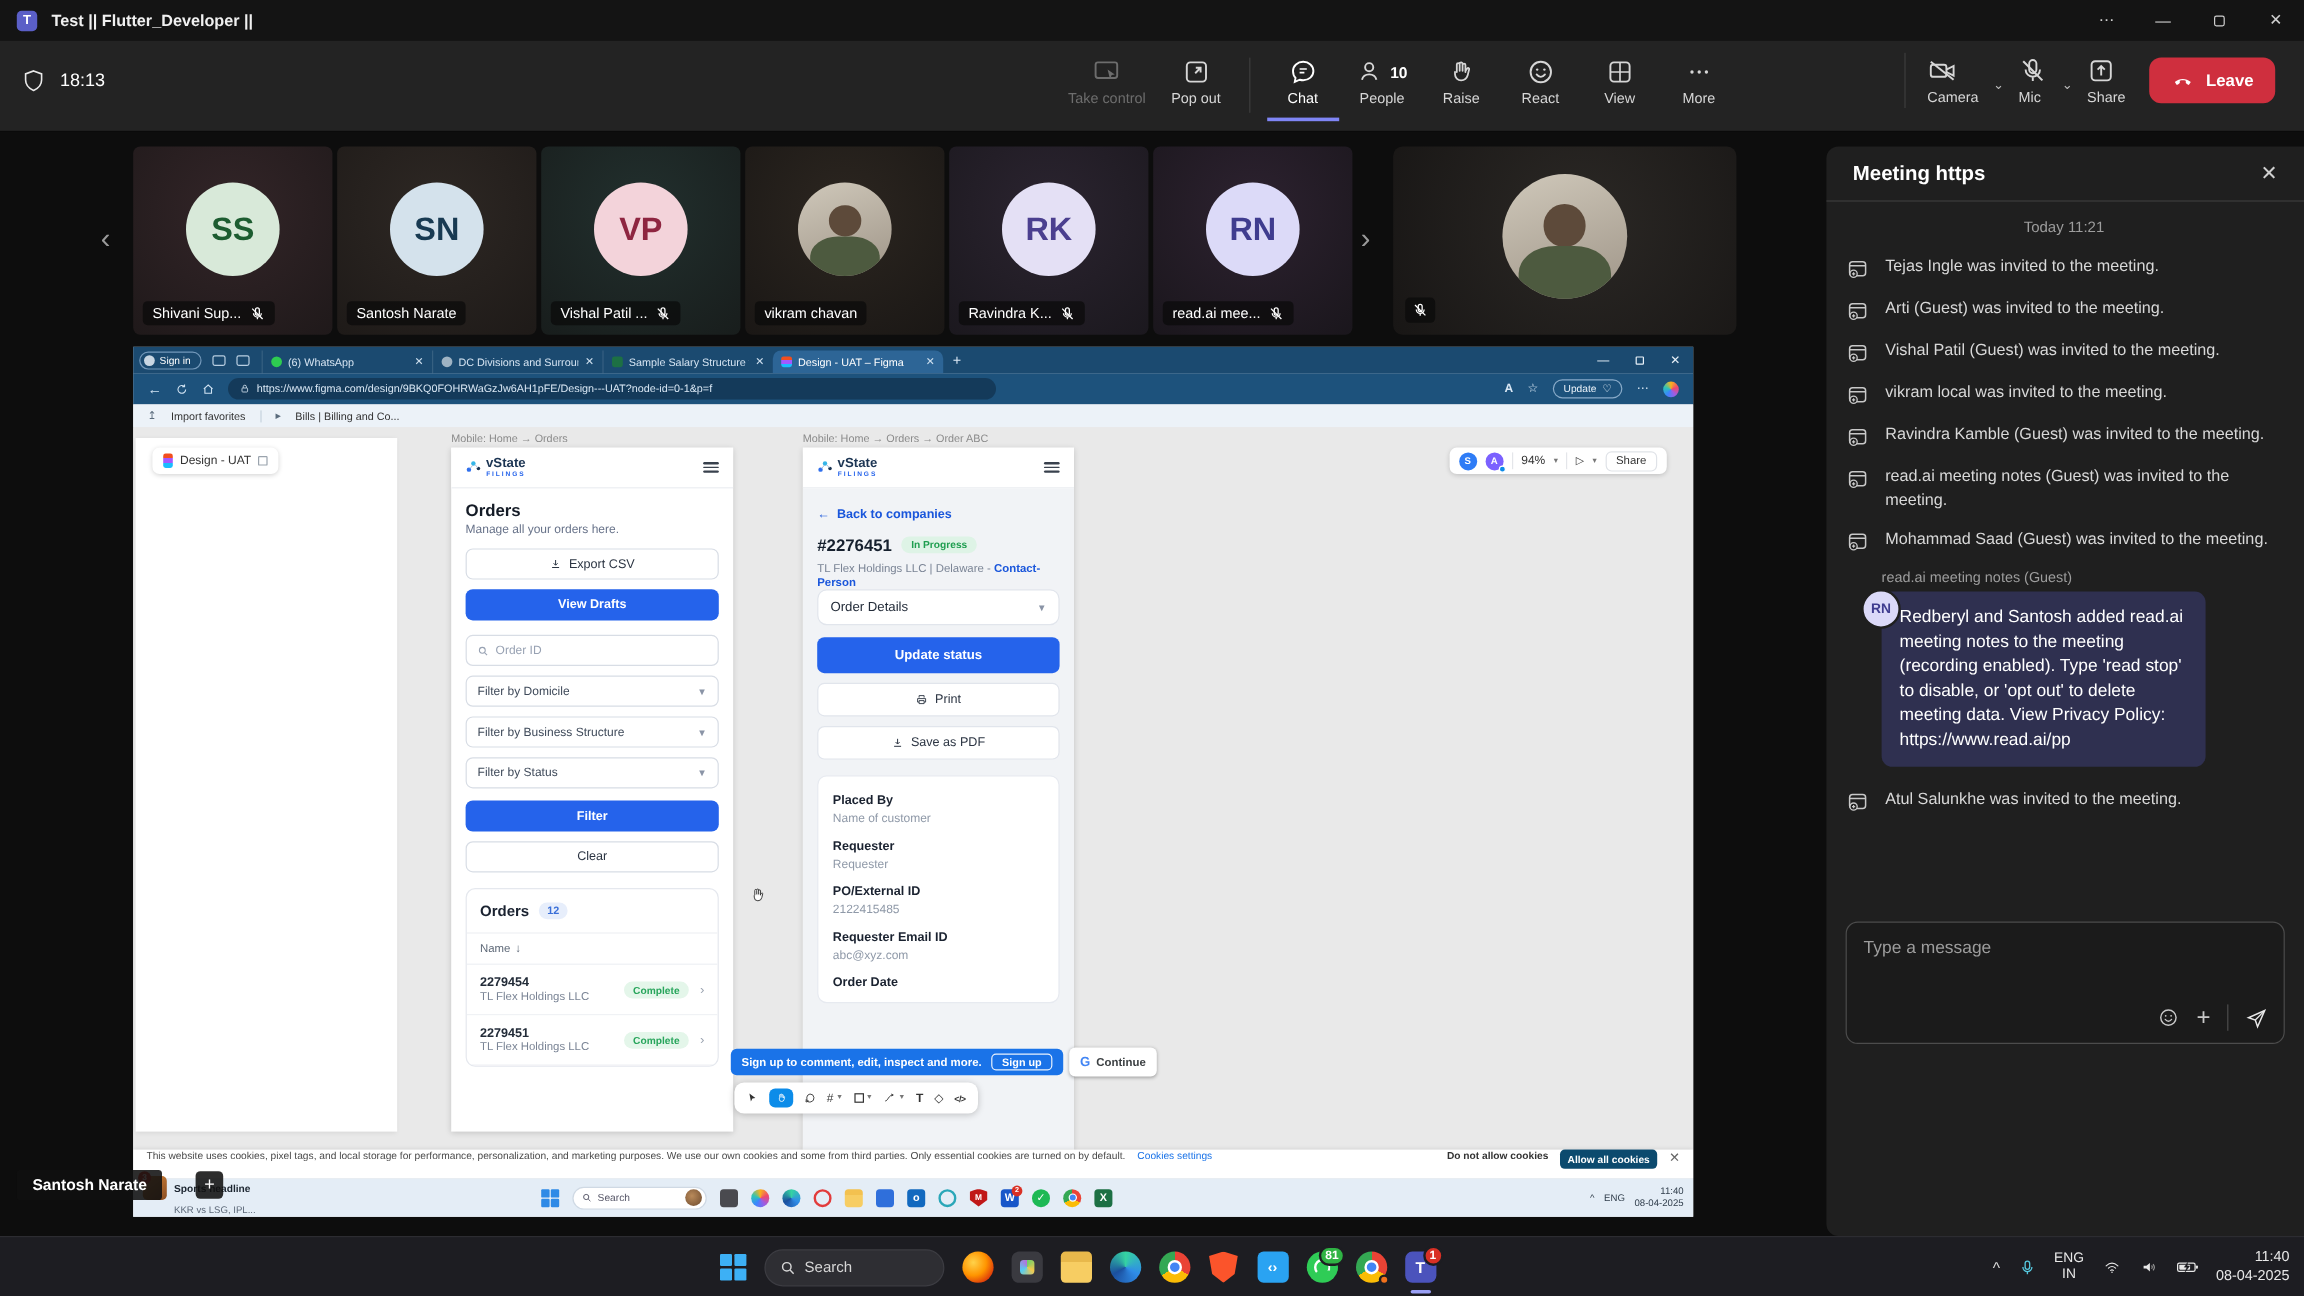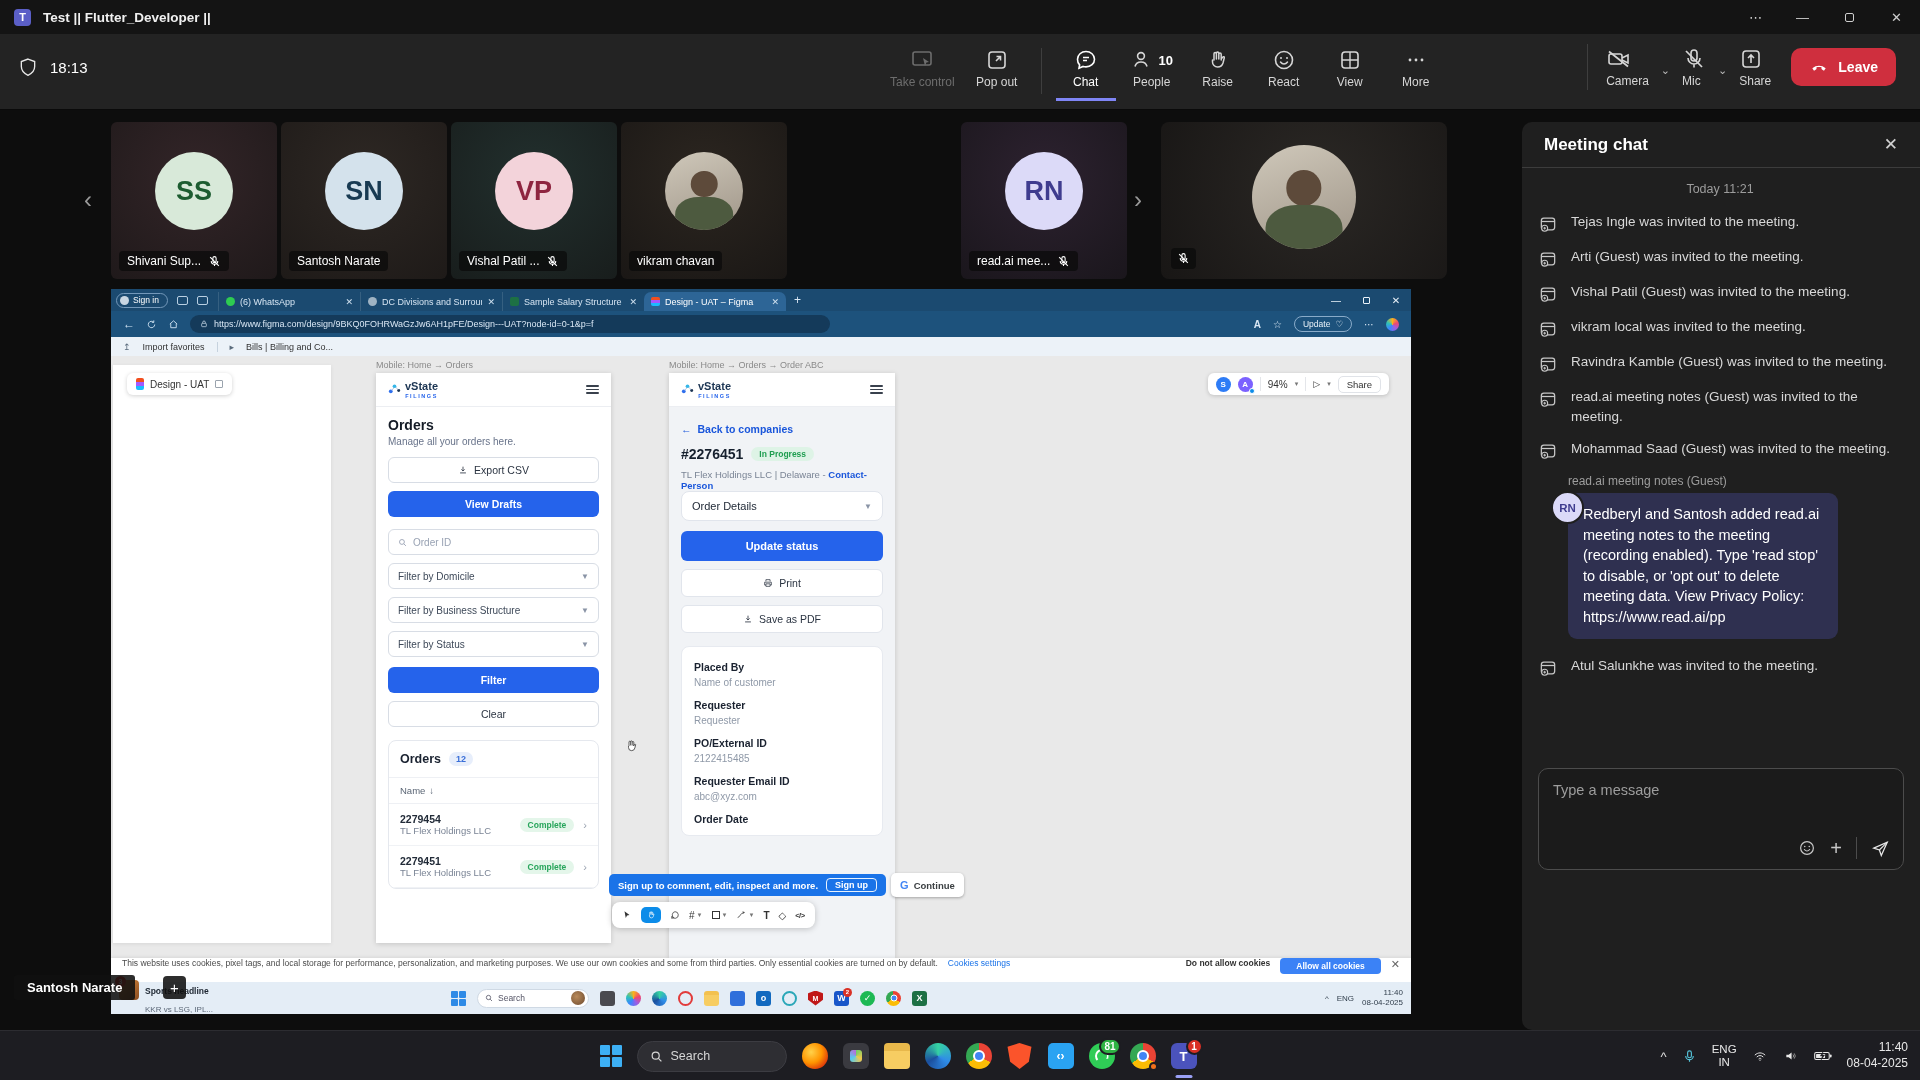--- a/index.html
+++ b/index.html
@@ -154,21 +154,21 @@
   .tool{display:flex;align-items:center;gap:2px;font-size:10px;cursor:pointer}
   .tool .g{font-size:10px}
   .tool.active{background:#0c8ce9;border-radius:5px;padding:3px 5px}
   .tinychev{font-size:6px;color:#777}
   .sqglyph{width:8px;height:8px;border:1.2px solid #333;display:inline-block}
   .codeglyph{font-size:7.5px;font-weight:700;letter-spacing:-.5px}
 
   .cookiebar{position:absolute;left:0;bottom:0;width:100%;height:24px;background:#fff;display:flex;align-items:flex-start;gap:10px;padding:0 11px;font-size:8.5px;color:#4a4a4a;box-shadow:0 -1px 3px rgba(0,0,0,.08);white-space:nowrap}
   .cookie-link{color:#1a73e8;cursor:pointer}
   .deny{margin-left:auto;font-weight:600;color:#333;cursor:pointer}
-  .allow{background:#3b82f6;color:#fff;border-radius:4px;padding:3px 16px;font-weight:700;cursor:pointer}
+  .allow{background:#0c4a6e;color:#fff;border-radius:4px;padding:3px 6px;font-weight:700;cursor:pointer}
   .cx{color:#666;font-size:11px;cursor:pointer}
 
   .sharedtb{position:absolute;left:0;top:693px;width:100%;height:32px;background:#e4edf6;display:flex;align-items:center}
   .widget{display:flex;align-items:flex-start;gap:6px;margin-left:8px;cursor:pointer}
   .wimg{position:relative;width:20px;height:20px;border-radius:4px;background:linear-gradient(140deg,#d9893b,#8a4d22)}
   .wbadge{position:absolute;left:-4px;top:-4px;width:11px;height:11px;border-radius:50%;background:#d93025;color:#fff;font-size:7px;font-weight:700;display:flex;align-items:center;justify-content:center}
   .wl1{font-size:8.5px;color:#1c2530;font-weight:600;line-height:1.2}
   .wl2{font-size:8px;color:#5c6878;line-height:1.2}
   .stb-center{position:absolute;left:340px;display:flex;align-items:center;gap:11px;height:32px}
   .winlogo{display:grid;grid-template-columns:7px 7px;grid-template-rows:7px 7px;gap:1px;cursor:pointer}
@@ -404,20 +404,31 @@
     <div class="av av-vp">VP</div>
     <div class="nplate">
         <span>Vishal Patil ...</span>
       <svg width="13" height="13" viewBox="0 0 24 24">
           <path d="M12 3a3 3 0 0 1 3 3v5a3 3 0 0 1-6 0V6a3 3 0 0 1 3-3z" fill="none" stroke="#fff" stroke-width="2"></path>
           <path d="M6 11a6 6 0 0 0 12 0M12 17v3.5" fill="none" stroke="#fff" stroke-width="2"></path>
           <path d="M4 4l16 16" stroke="#fff" stroke-width="2"></path>
         </svg>
     </div>
   </div>
+  <div class="tile t-b4" style="left:791px">
+    <div class="av av-rk">RK</div>
+    <div class="nplate">
+        <span>Ravindra K...</span>
+      <svg width="13" height="13" viewBox="0 0 24 24">
+          <path d="M12 3a3 3 0 0 1 3 3v5a3 3 0 0 1-6 0V6a3 3 0 0 1 3-3z" fill="none" stroke="#fff" stroke-width="2"></path>
+          <path d="M6 11a6 6 0 0 0 12 0M12 17v3.5" fill="none" stroke="#fff" stroke-width="2"></path>
+          <path d="M4 4l16 16" stroke="#fff" stroke-width="2"></path>
+        </svg>
+    </div>
+  </div>
   <div class="tile t-b5" style="left:961px">
     <div class="av av-rn">RN</div>
     <div class="nplate">
         <span>read.ai mee...</span>
       <svg width="13" height="13" viewBox="0 0 24 24">
           <path d="M12 3a3 3 0 0 1 3 3v5a3 3 0 0 1-6 0V6a3 3 0 0 1 3-3z" fill="none" stroke="#fff" stroke-width="2"></path>
           <path d="M6 11a6 6 0 0 0 12 0M12 17v3.5" fill="none" stroke="#fff" stroke-width="2"></path>
           <path d="M4 4l16 16" stroke="#fff" stroke-width="2"></path>
         </svg>
     </div>
@@ -785,21 +796,21 @@
         <span class="stb-time"><span>11:40</span><br><span>08-04-2025</span></span>
       </div>
     </div>
   </div>
 
   <div id="presenter" style="left:14px"><span>Santosh Narate</span></div>
   <div id="pinbox" style="left:163px">+</div>
 
   <div id="chatpanel">
     <div class="cp-head">
-      <span class="cp-title">Meeting chat</span>
+      <span class="cp-title">Meeting https</span>
       <span class="cp-x">✕</span>
     </div>
     <div class="cp-body">
       <div class="cp-date">Today 11:21</div>
 
       <div class="evt">
         <svg width="20" height="20" viewBox="0 0 24 24">
             <rect x="4" y="5" width="16" height="14" rx="3" fill="none" stroke="#c8c8c8" stroke-width="1.5"></rect>
             <path d="M4 9h16" stroke="#c8c8c8" stroke-width="1.5"></path>
             <circle cx="8" cy="17" r="3.6" fill="#1f1f1f" stroke="#c8c8c8" stroke-width="1.3"></circle>

